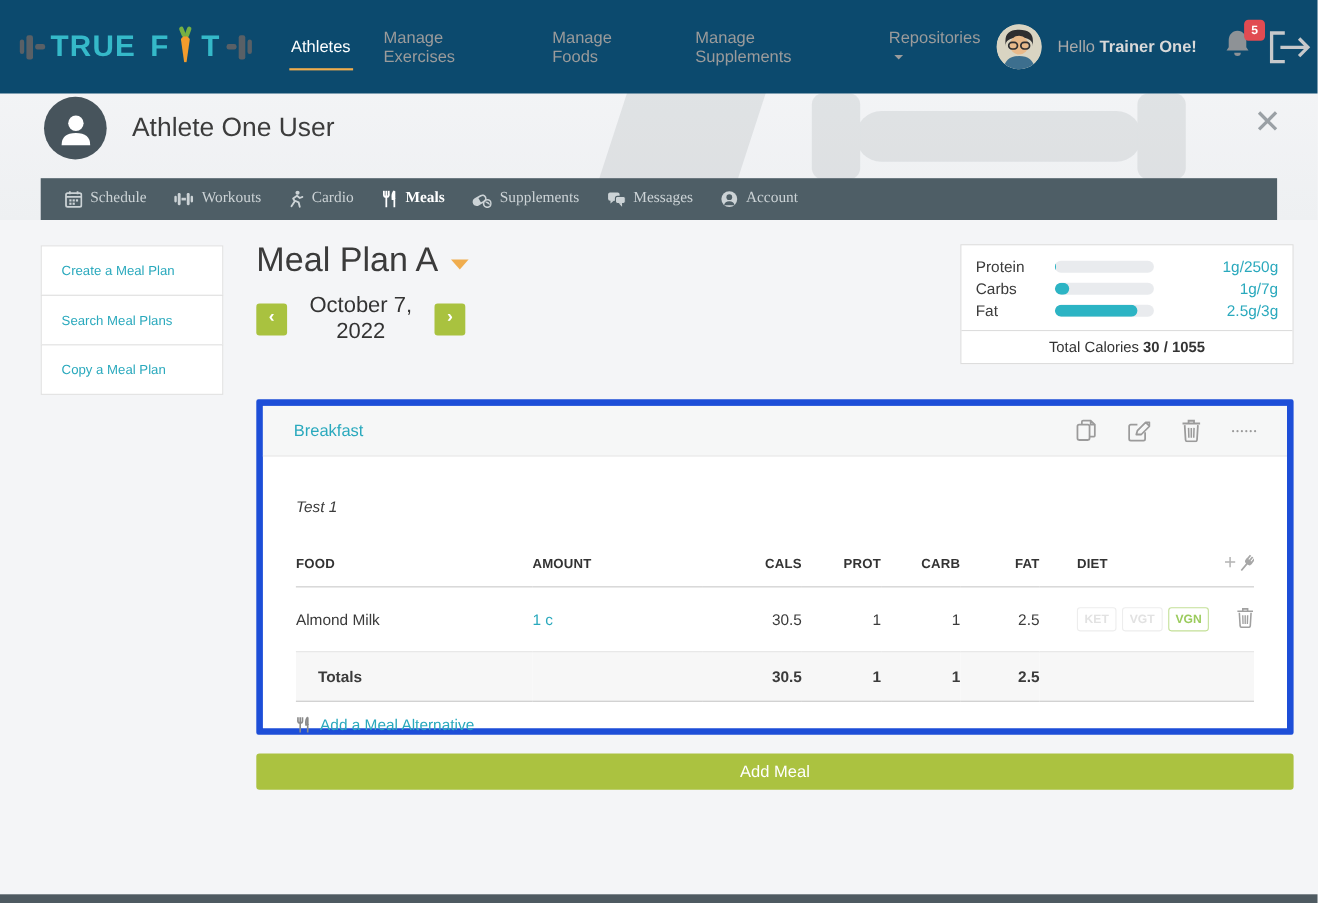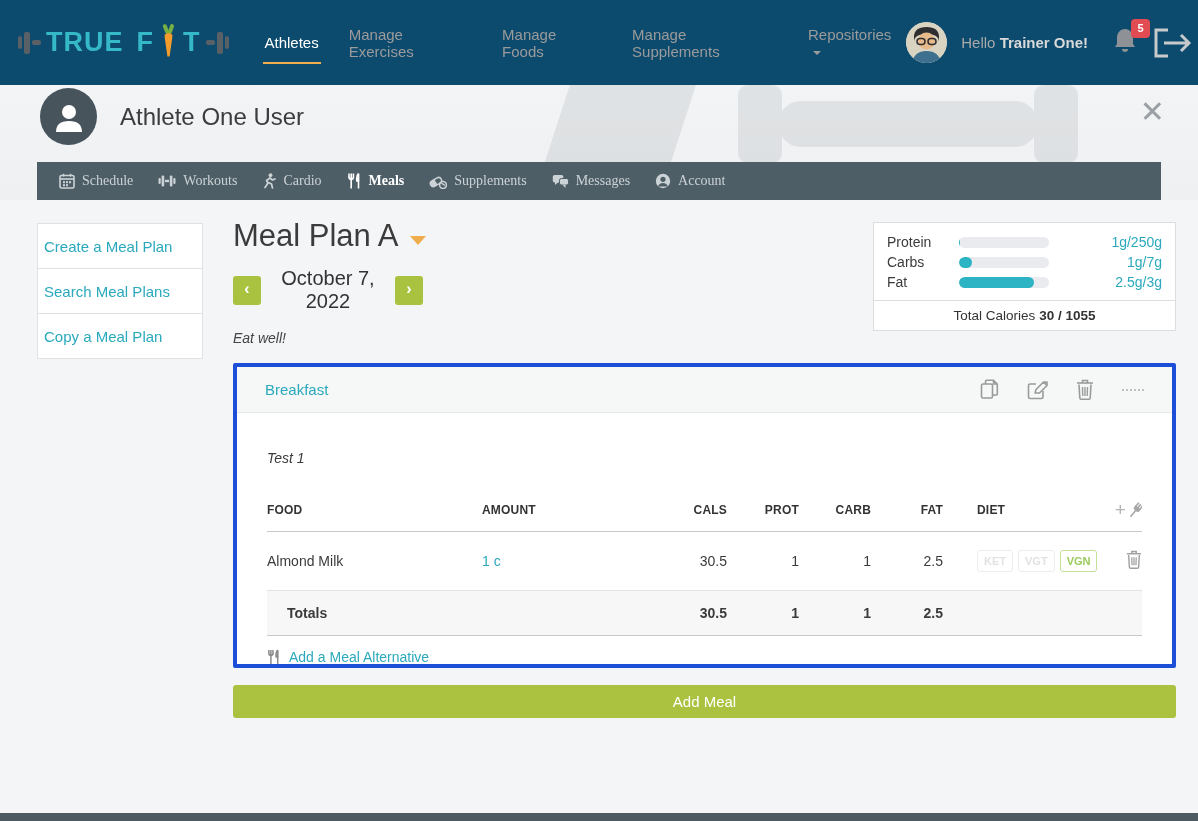--- a/index.html
+++ b/index.html
@@ -44,21 +44,21 @@
 
   
   .subnav { position:absolute; top:162px; left:37px; right:37px; height:38px; background:#4e5e66; display:flex; align-items:center; gap:25px; padding:0 22px; }
   .sn-item { display:flex; align-items:center; gap:7px; color:#ccd3d6; font-size:14px; cursor:pointer;font-family:Liberation Serif, serif; }
   .sn-item.active { color:#ffffff; font-weight:700; }
   .sn-item svg { flex:0 0 auto; }
 
   
   .content { position:absolute; top:200px; left:0; right:0; bottom:8px; background:#f4f5f7; }
   .sidebar { position:absolute; left:37px; top:23px; width:166px; }
-  .side-item { background:#ffffff; border:1px solid #e1e1e1; margin-top:-1px; height:46px; display:flex; align-items:center; padding:0 6px; color:#2aa9bd; font-size:15px; cursor:pointer; }
+  .side-item { background:#ffffff; border:1px solid #e1e1e1; margin-top:-1px; height:46px; display:flex; align-items:center; padding:0 18px; color:#2aa9bd; font-size:12px; cursor:pointer; }
   .side-item:first-child { margin-top:0; }
 
   .main { position:absolute; left:233px; top:18px; width:943px; }
 
   .plan-title-row { display:flex; align-items:center; gap:12px; }
   .plan-title { font-size:31px; color:#3b3b3b; }
   .plan-caret { width:0; height:0; border-left:8px solid transparent; border-right:8px solid transparent; border-top:9px solid #f0ad4e; margin-top:8px; cursor:pointer; }
   .date-row { display:flex; align-items:center; margin-top:13px; }
   .date-btn { width:28px; height:29px; background:#a9c23f; border:none; border-radius:3px; color:#fff; font-size:16px; font-weight:700; cursor:pointer; display:flex; align-items:center; justify-content:center; padding-bottom:2px; }
   .date-text { width:134px; text-align:center; font-size:20px; color:#333; }
@@ -69,21 +69,21 @@
   .macros-body { padding:9px 13px 8px 13px; }
   .m-row { display:flex; align-items:center; height:20px; }
   .m-label { width:72px; font-size:14px; color:#3b3b3b; }
   .m-bar { width:90px; height:11px; background:#e9ebee; border-radius:6px; overflow:hidden; }
   .m-fill { height:100%; background:#2cb4c4; border-radius:6px; }
   .m-val { flex:1; text-align:right; font-size:14px; color:#2aa9bd; }
   .macros-foot { border-top:1px solid #ddd; text-align:center; padding:7px 0; font-size:13.5px; color:#333; }
   .macros-foot b { font-weight:700; }
 
   
-  .meal-card { position:absolute; top:145px; left:0; width:943px; height:305px; background:#fff; border:4px solid #1d4ed8; border-radius:2px; }
+  .meal-card { position:absolute; top:145px; left:0; width:943px; height:305px; background:#fff; border:6px solid #1d4ed8; border-radius:2px; }
   .mc-head { height:46px; background:#f6f7f7; border-bottom:1px solid #e8e8e8; display:flex; align-items:center; padding:0 28px; }
   .mc-title { color:#2aa9bd; font-size:15px; cursor:pointer; }
   .mc-icons { margin-left:auto; display:flex; align-items:center; gap:28px; }
   .mc-icons .ic { cursor:pointer; color:#9b9b9b; display:flex; }
   .grid-icon { display:grid; grid-template-columns:6px 6px; grid-auto-rows:5px; gap:2px; }
   .grid-icon i { background:#fff; border:1.5px solid #9b9b9b; border-radius:1px; }
   .mc-body { padding:0 30px; }
   .alt-name { margin-top:37px; font-size:14px; font-style:italic; color:#3b3b3b; }
 
   table.food { width:100%; border-collapse:collapse; margin-top:24px; }
@@ -277,21 +277,20 @@
         <div class="plan-title">Meal Plan A</div>
         <div class="plan-caret"></div>
       </div>
 
       <div class="date-row">
         <button class="date-btn">‹</button>
         <span class="date-text">October 7, 2022</span>
         <button class="date-btn">›</button>
       </div>
 
-      <div class="plan-note">Eat well!</div>
 
       <div class="macros">
         <div class="macros-body">
           <div class="m-row">
             <span class="m-label">Protein</span>
             <span class="m-bar">
                 <span class="m-fill" style="display: block; width: 1%;"></span>
               </span>
             <span class="m-val">1g/250g</span>
           </div>

